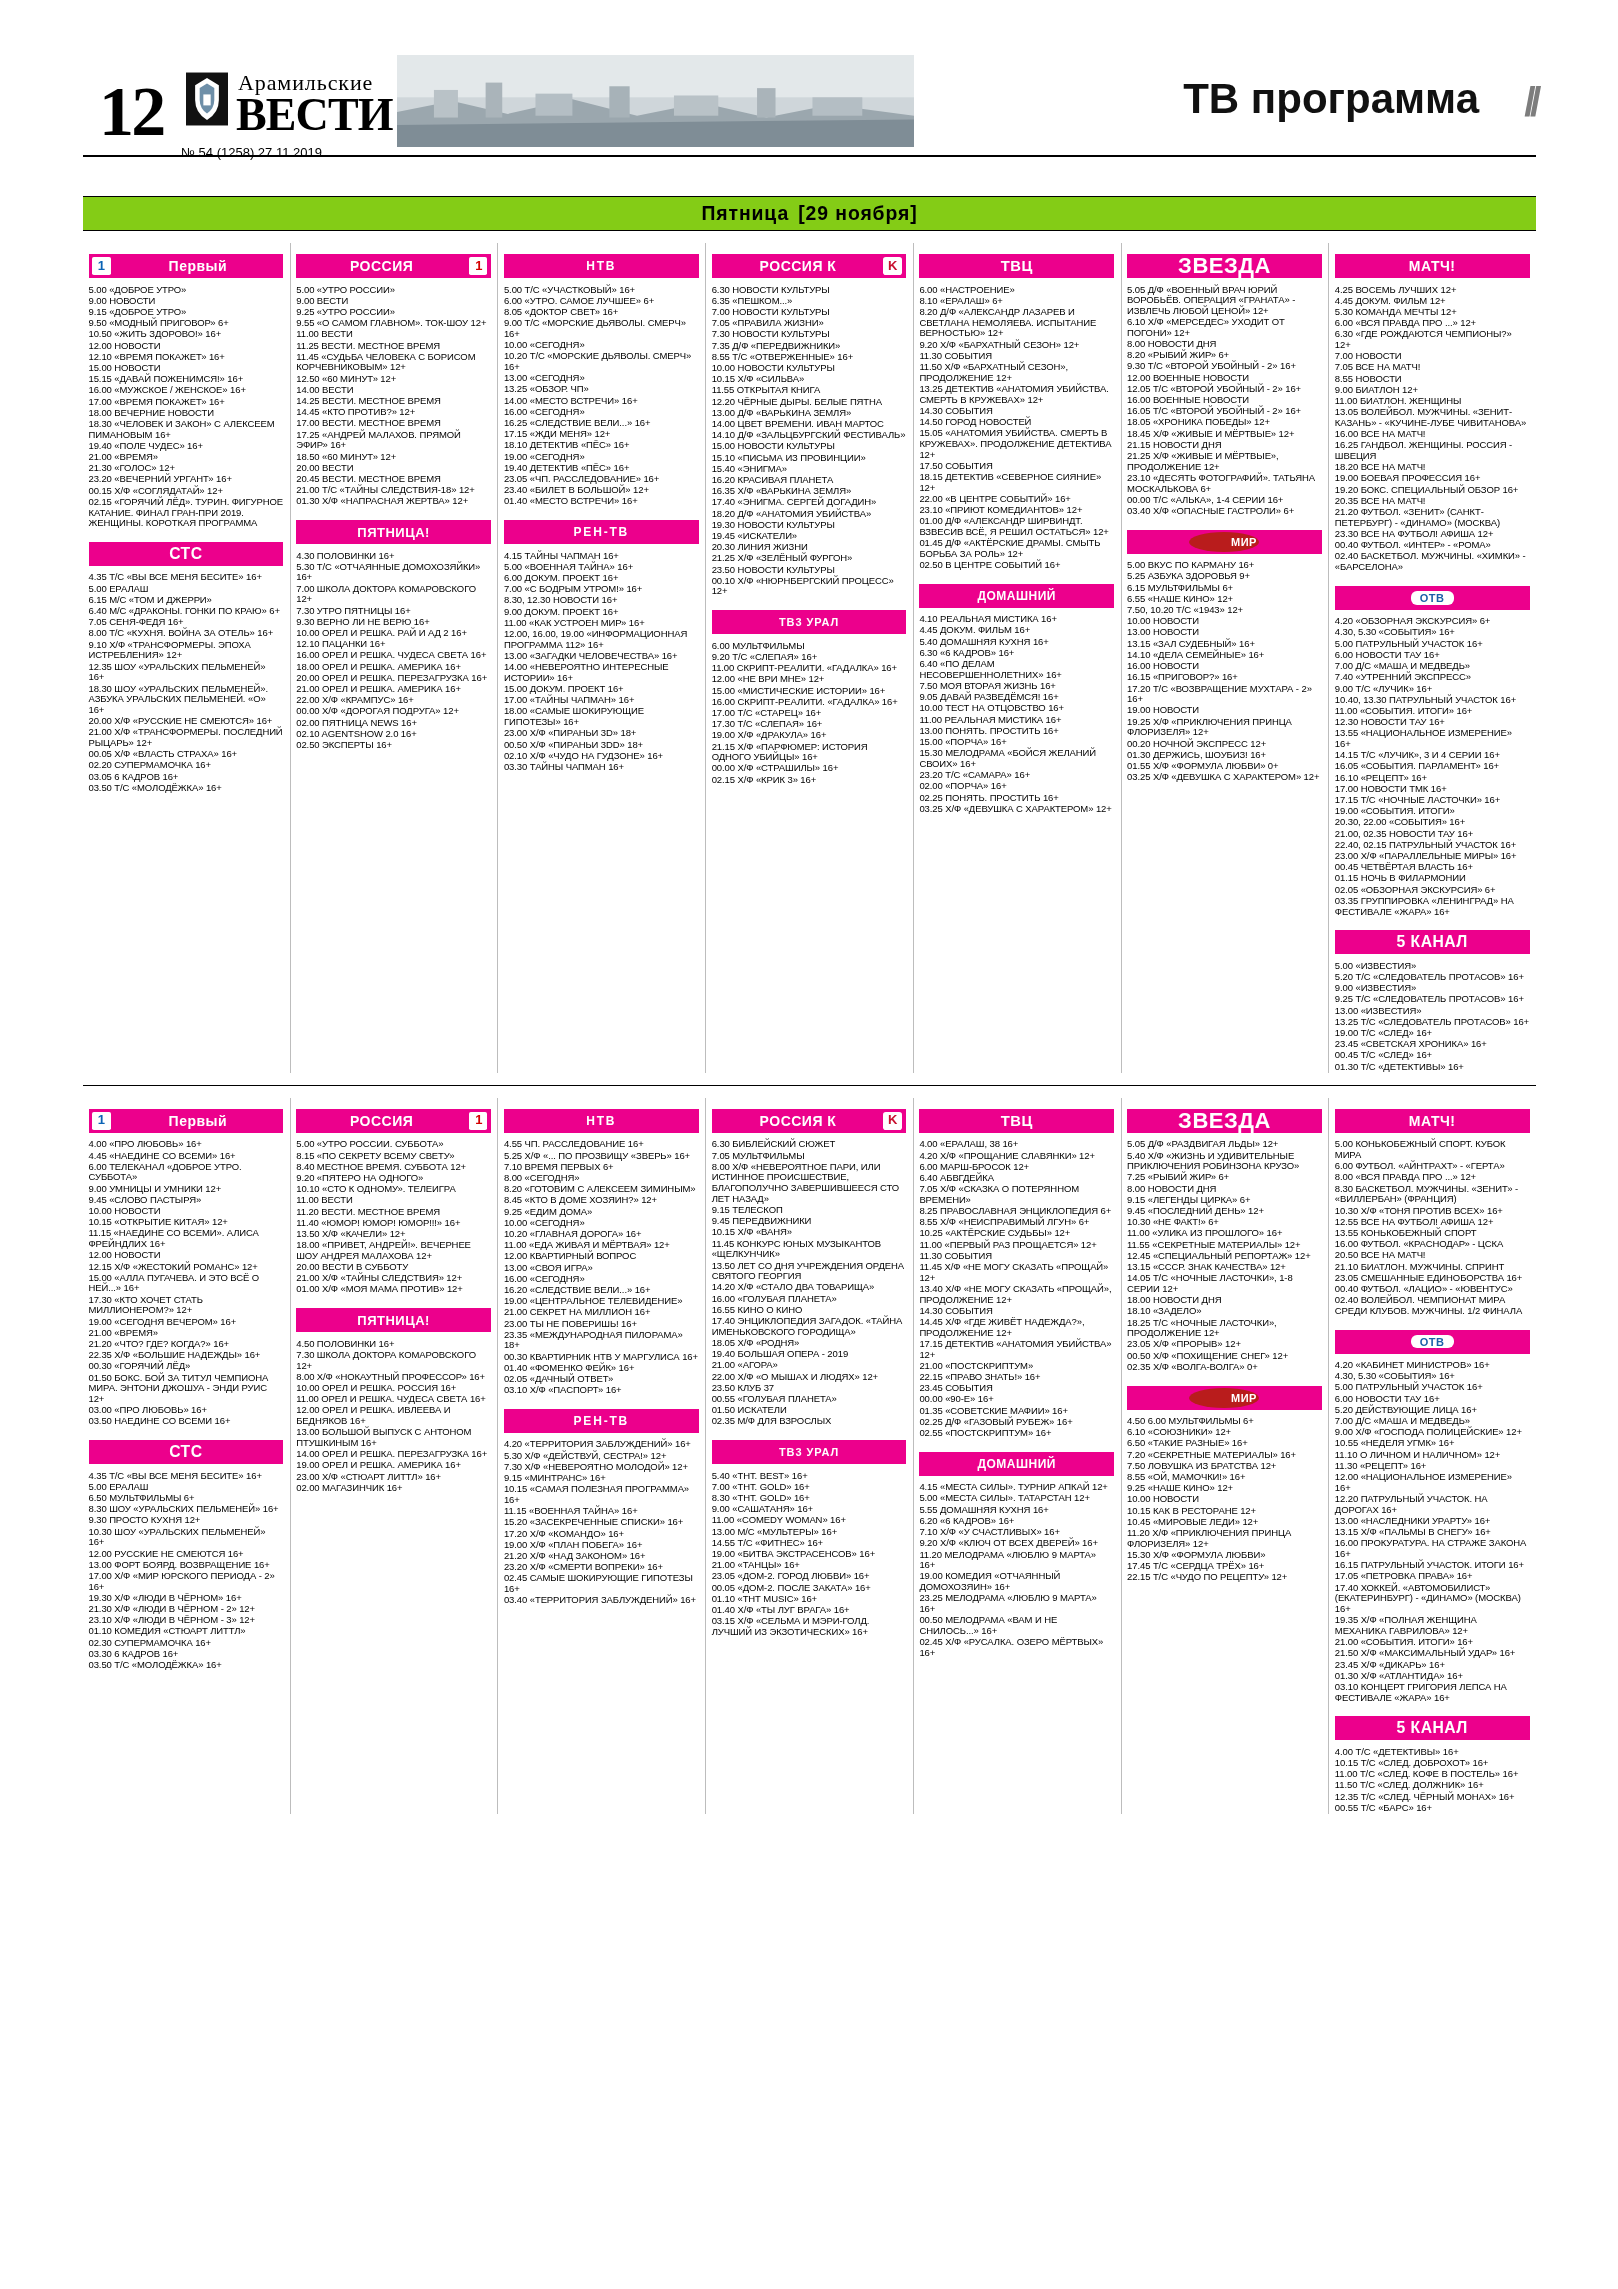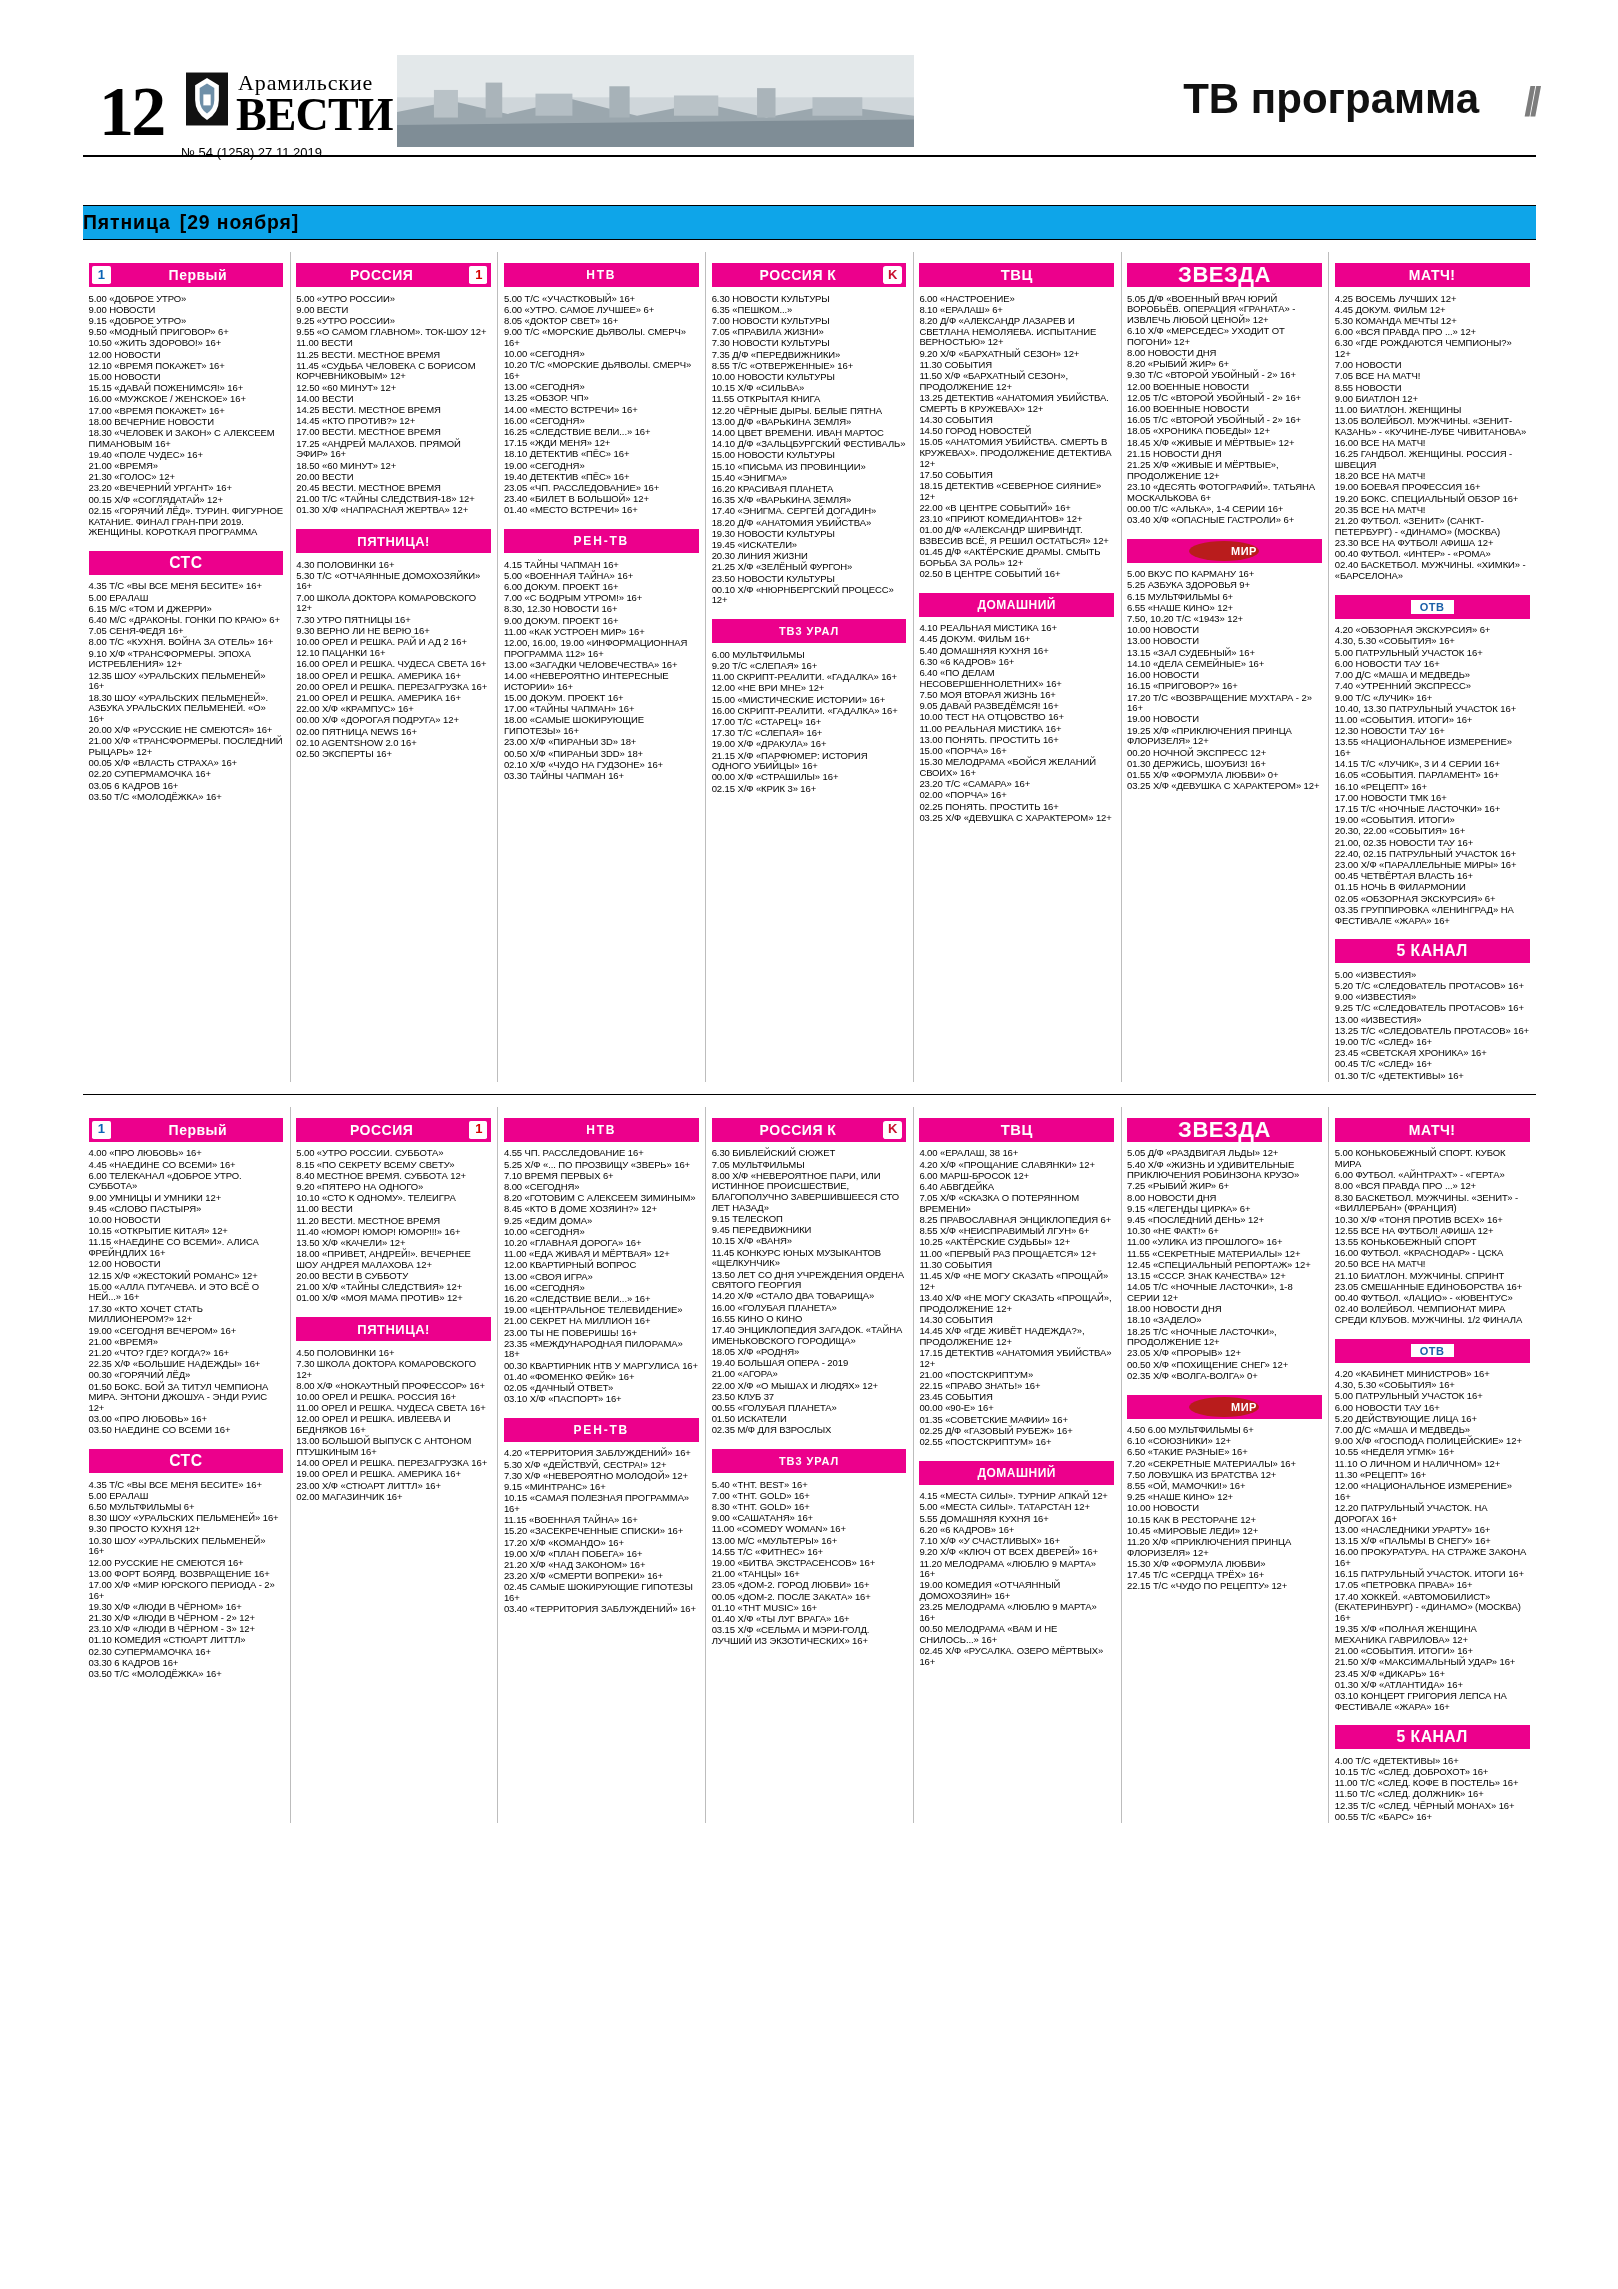--- a/index.html
+++ b/index.html
@@ -13,21 +13,21 @@
   .mh-logo svg{display:block;}
   .mh-title1{position:absolute;left:155px;top:14.8px;font-size:22px;font-family:"Liberation Serif",serif;letter-spacing:0.9px;}
   .mh-title2{position:absolute;left:153px;top:33px;font-size:46px;font-weight:bold;font-family:"Liberation Serif",serif;letter-spacing:-0.9px;}
   .mh-issue{position:absolute;left:98px;top:90px;font-size:13px;}
   .mh-photo{position:absolute;left:314px;top:0;width:517px;height:92px;overflow:hidden;}
   .mh-tv{position:absolute;right:57px;top:20px;font-size:42px;font-weight:bold;color:#111;}
   .mh-slash{position:absolute;right:0;top:24px;font-size:41px;font-weight:bold;color:#7d7d7d;letter-spacing:-5.5px;}
   .mh-rule{position:absolute;left:0;right:0;top:100px;height:1.8px;background:#000;}
 
   
-  .daybar{margin:12px 83px;background:#0ea5e9;border-top:1.8px solid #000;border-bottom:1.8px solid #000;height:33px;display:flex;align-items:center;}
+  .daybar{margin:3px 83px;background:#84cc16;border-top:1.8px solid #000;border-bottom:1.8px solid #000;height:33px;display:flex;align-items:center;justify-content:center;}
   .daybar span{font-size:19.4px;font-weight:bold;letter-spacing:0.9px;}
   .daybar .dt{margin-left:9.2px;font-weight:bold;}
 
   
   .grid{display:flex;margin:12px 83px;gap:0;}
   .col{width:auto;flex:1 1 0;padding:0 6.5px 0 5.5px;border-right:0.9px solid #bdbdbd;box-sizing:border-box;}
   .col:last-child{border-right:none;}
 
   .chanhdr{height:24px;margin:11px 0 6.5px 0;display:flex;align-items:center;justify-content:center;position:relative;}
   .chanhdr .bg{position:absolute;inset:0;background:#ec008c;}
@@ -40,21 +40,21 @@
   .ch-first .mark{position:absolute;left:3.7px;top:2.8px;width:18.5px;height:18.5px;background:#fff;z-index:3;border-radius:1.8px;}
   .ch-first .mark:after{content:"1";position:absolute;left:5.5px;top:0.9px;font-size:13px;font-weight:bold;color:#0a63b5;}
 
   .ch-rossiya .bg{background:#ec008c;}
   .ch-rossiya .lbl{padding-right:24px;}
   .ch-rossiya .mark{position:absolute;right:3.7px;top:2.8px;width:18.5px;height:18.5px;background:#fff;z-index:3;border-radius:1.8px;}
   .ch-rossiya .mark:after{content:"1";position:absolute;left:6.5px;top:0.9px;font-size:13px;font-weight:bold;color:#d40000;}
 
   .ch-ntv .lbl{font-size:12px;letter-spacing:1.8px;}
   .ch-otv .bg{background:#ec008c;}
-  .ch-otv .lbl{font-size:11px;background:#fff;color:#1a5fa8;border-radius:0;padding:0.9px 9.2px;font-weight:bold;}
+  .ch-otv .lbl{font-size:11px;background:#fff;color:#1a5fa8;border-radius:6px;padding:0.9px 9.2px;font-weight:bold;}
   .ch-5 .lbl{font-size:15.7px;}
   .ch-star .lbl{font-size:22px;line-height:18.5px;}
   .ch-mir .lbl{font-size:11px;background:#b91c1c;border-radius:50%;width:31px;height:20px;display:flex;align-items:center;justify-content:center;color:#fff;padding-left:39px;}
   .ch-ural .lbl{font-size:11px;letter-spacing:0.9px;}
   .ch-dom .lbl{font-size:12px;letter-spacing:0.5px;}
   .ch-match .lbl{font-size:14px;}
   .ch-sts .lbl{font-size:15.7px;}
   .ch-pyat .lbl{font-size:13px;line-height:11px;}
   .ch-tvc .lbl{font-size:14.8px;}
   .ch-rk .lbl{font-size:14px;padding-right:22px;}

